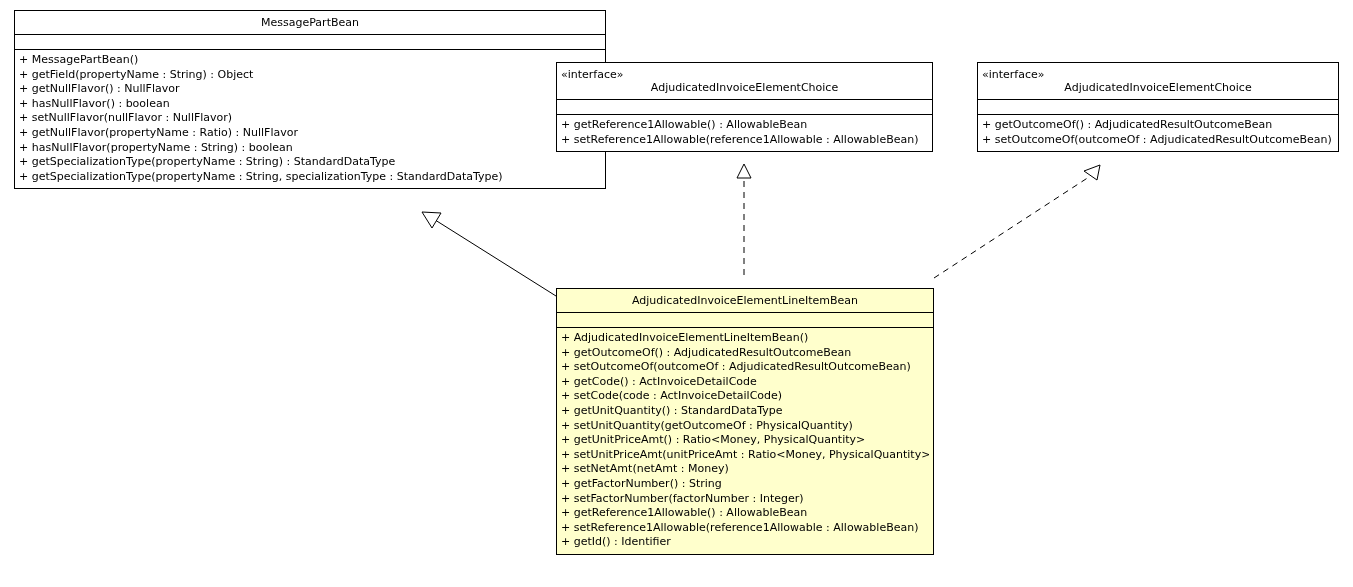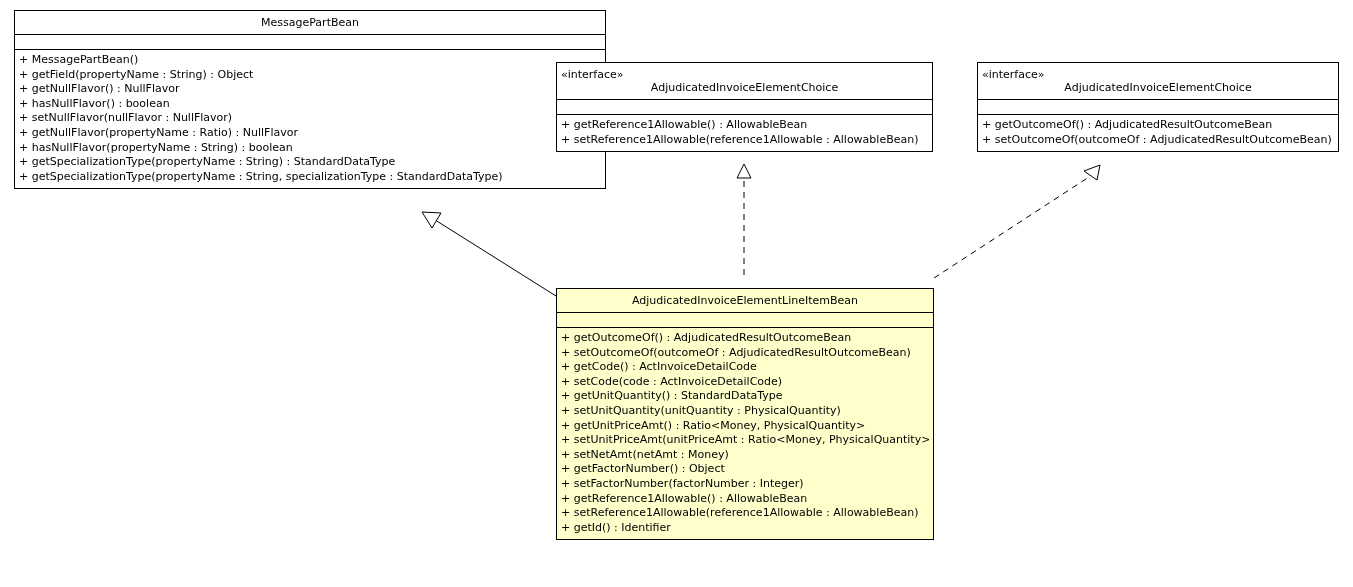--- a/index.html
+++ b/index.html
@@ -136,28 +136,29 @@
 </div>
 
 <div class="uml-box highlight" style="left:556px; top:268px; width:378px;margin-top:20px;">
   <div class="uml-title">
     <span>AdjudicatedInvoiceElementLineItemBean</span>
   </div>
   <div class="uml-divider"></div>
   <div class="uml-compartment empty"></div>
   <div class="uml-divider"></div>
   <div class="uml-compartment">
+    <div class="uml-member">+ AdjudicatedInvoiceElementLineItemBean()</div>
     <div class="uml-member">+ getOutcomeOf() : AdjudicatedResultOutcomeBean</div>
     <div class="uml-member">+ setOutcomeOf(outcomeOf : AdjudicatedResultOutcomeBean)</div>
     <div class="uml-member">+ getCode() : ActInvoiceDetailCode</div>
     <div class="uml-member">+ setCode(code : ActInvoiceDetailCode)</div>
     <div class="uml-member">+ getUnitQuantity() : StandardDataType</div>
-    <div class="uml-member">+ setUnitQuantity(unitQuantity : PhysicalQuantity)</div>
+    <div class="uml-member">+ setUnitQuantity(getOutcomeOf : PhysicalQuantity)</div>
     <div class="uml-member">+ getUnitPriceAmt() : Ratio&lt;Money, PhysicalQuantity&gt;</div>
     <div class="uml-member">+ setUnitPriceAmt(unitPriceAmt : Ratio&lt;Money, PhysicalQuantity&gt;)</div>
     <div class="uml-member">+ setNetAmt(netAmt : Money)</div>
-    <div class="uml-member">+ getFactorNumber() : Object</div>
+    <div class="uml-member">+ getFactorNumber() : String</div>
     <div class="uml-member">+ setFactorNumber(factorNumber : Integer)</div>
     <div class="uml-member">+ getReference1Allowable() : AllowableBean</div>
     <div class="uml-member">+ setReference1Allowable(reference1Allowable : AllowableBean)</div>
     <div class="uml-member">+ getId() : Identifier</div>
   </div>
 </div>
 
 </body></html>

